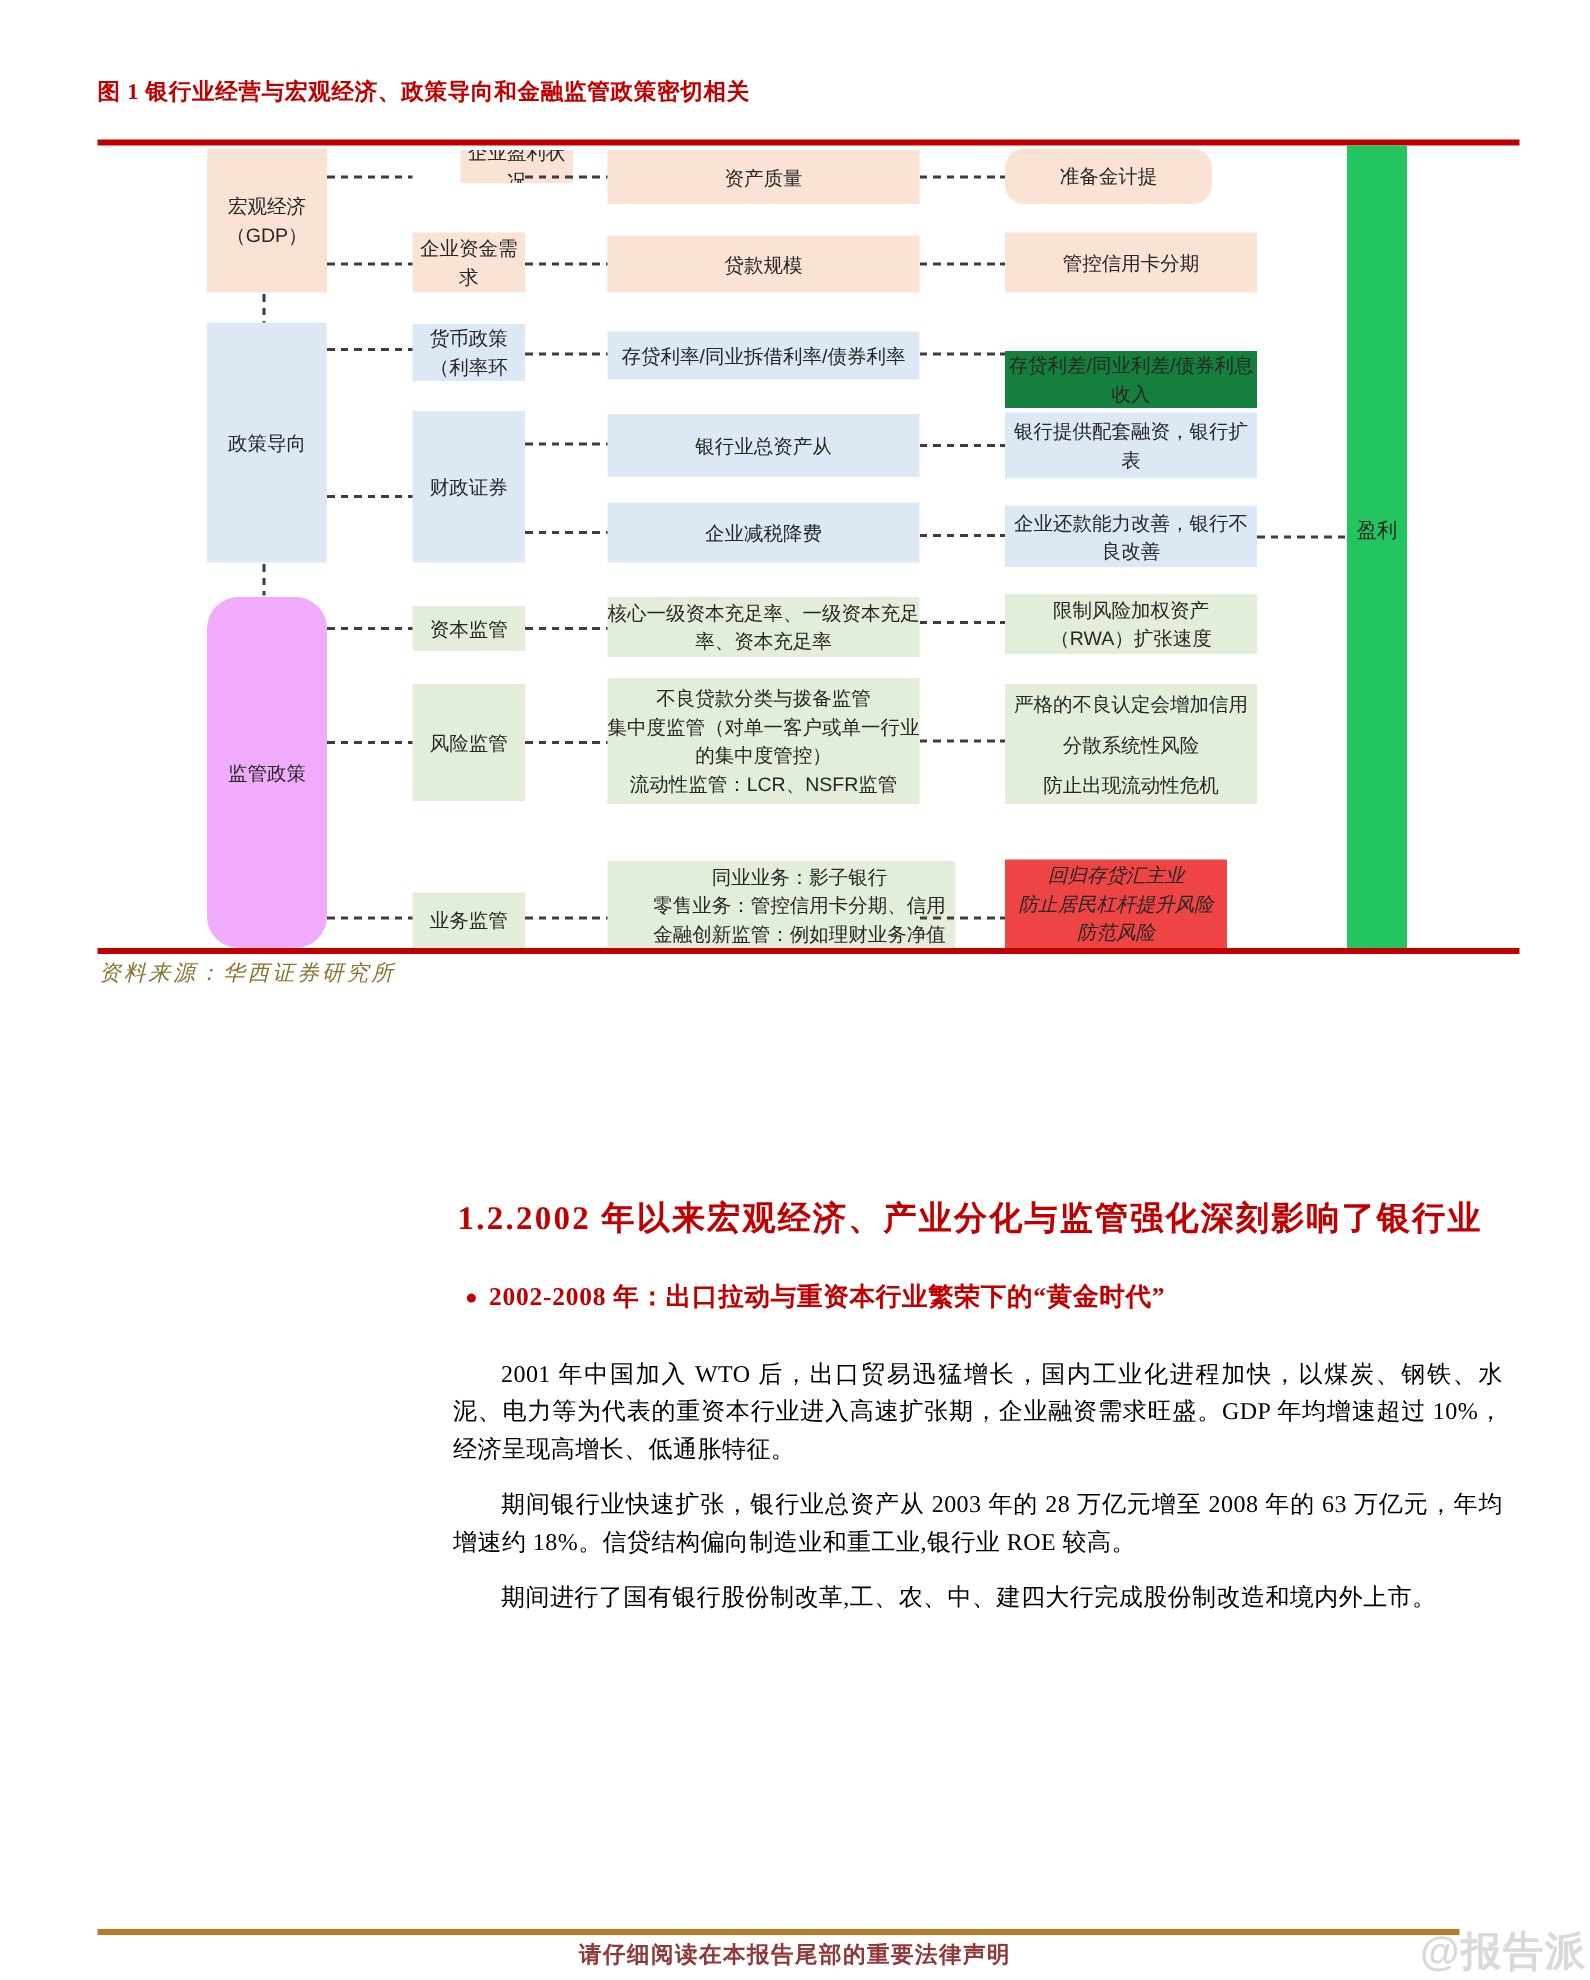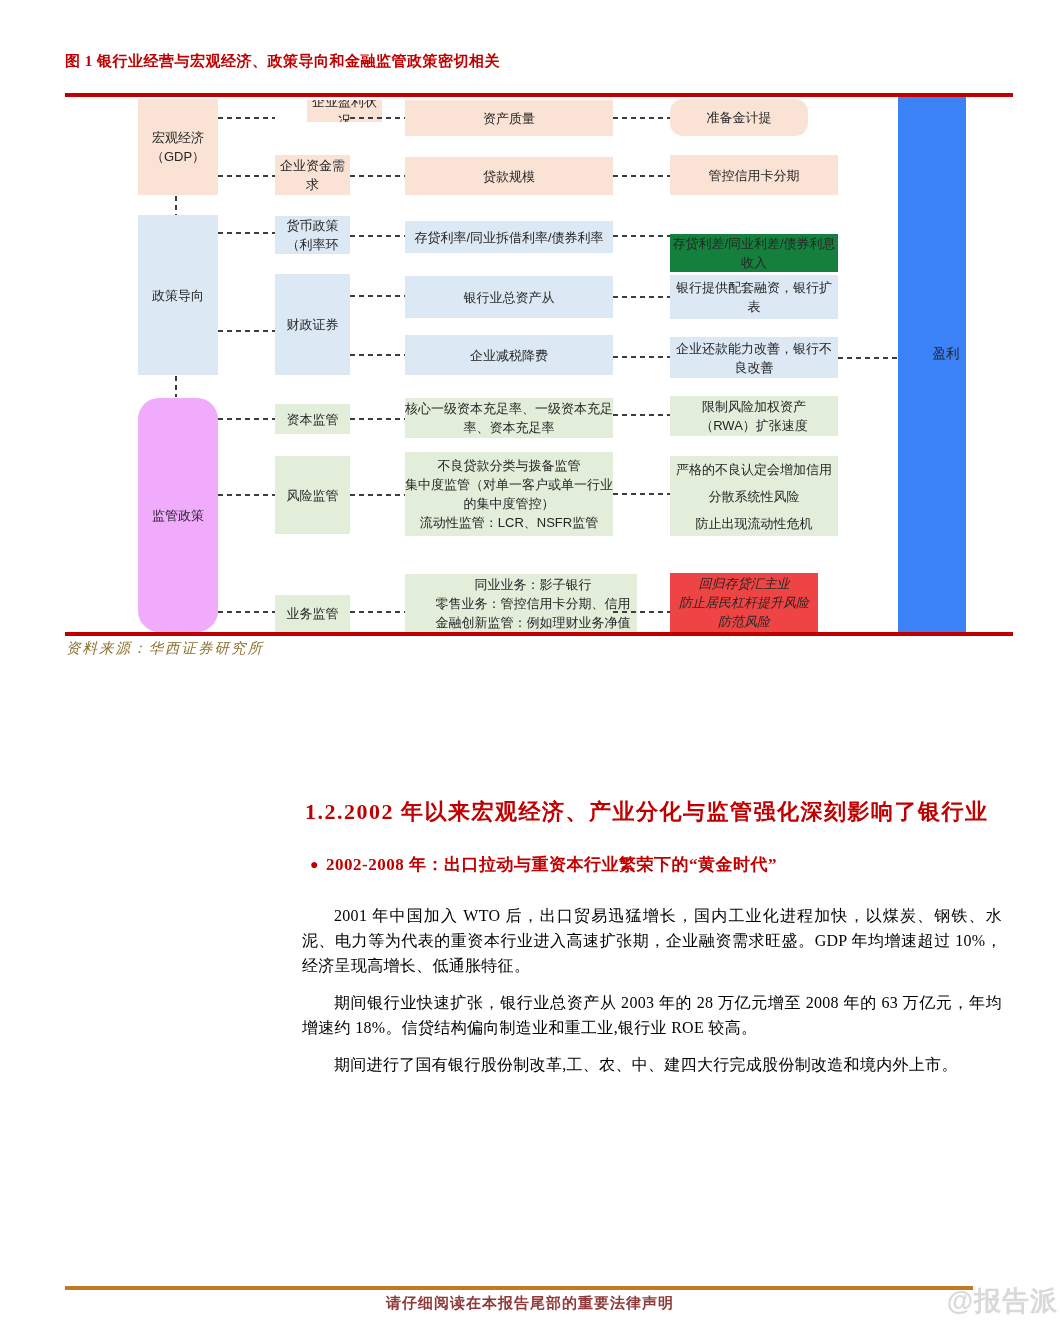--- a/index.html
+++ b/index.html
@@ -73,21 +73,21 @@
 </head>
 <body>
 
 <div class="page">
 
   <div class="fig-title">图 1 银行业经营与宏观经济、政策导向和金融监管政策密切相关</div>
 
   <div class="rule-red rule-top"></div>
 
   <div id="diagram">
-    <div class="profit-bar" style="background: #3b82f6; padding-left: 28px;">
+    <div class="profit-bar" style="background: #22c55e;">
       <span>盈利</span>
     </div>
   <div class="box" style="left: 138px; top: 99px; width: 80px; height: 96px; background: rgb(250, 227, 213);">宏观经济
 （GDP）</div>
       <div class="box" style="left: 138px; top: 215px; width: 80px; height: 160px; background: rgb(220, 233, 245);">政策导向</div>
       <div class="box" style="left: 138px; top: 398px; width: 80px; height: 234px; background: #f0abfc; border-radius: 21px;">监管政策</div>
       <div class="box" style="left: 275px; top: 100px; width: 75px; height: 22px; background: rgb(250, 227, 213); margin-left: 32px;">企业盈利状况</div>
       <div class="box" style="left: 275px; top: 155px; width: 75px; height: 40px; background: rgb(250, 227, 213);">企业资金需求</div>
       <div class="box" style="left: 275px; top: 216px; width: 75px; height: 38px; background: rgb(220, 233, 245);">货币政策
 （利率环</div>

